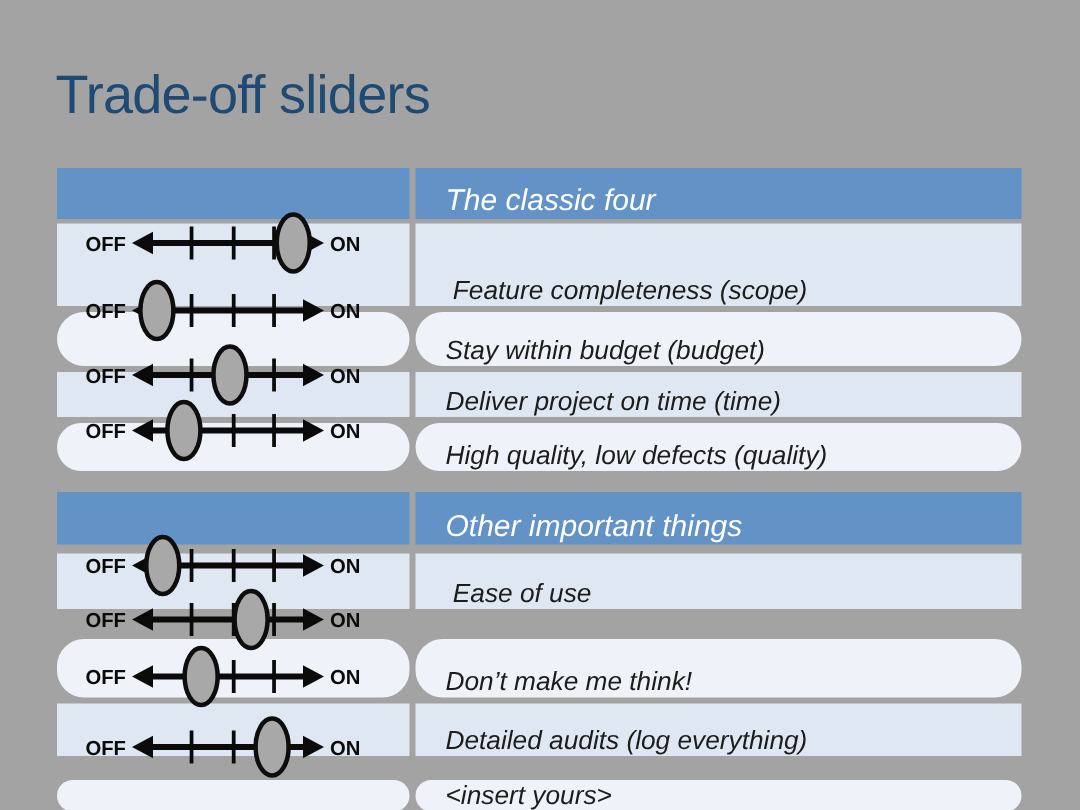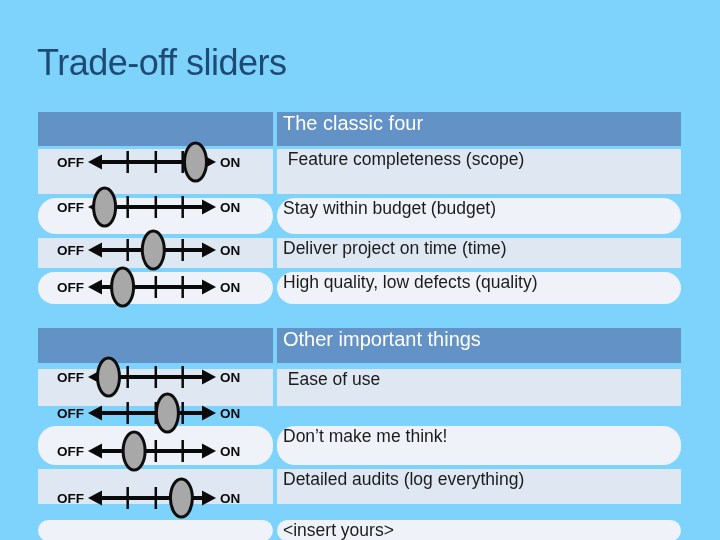--- a/index.html
+++ b/index.html
@@ -1,30 +1,30 @@
 <!DOCTYPE html>
 <html><head>
 <meta charset="utf-8">
 <style>
   html,body { margin:0; padding:0; background:#ffffff; }
   .slide {
-    position:relative; width:720px; height:540px; background:#7dd3fc;
+    position:relative; width:720px; height:540px; background:#a3a3a3;
     font-family:"Liberation Sans", sans-serif; overflow:hidden;
   }
   .title {
     position:absolute; left:37px; top:42px; margin:0;
     font-size:36px; font-weight:400; letter-spacing:-0.5px; color:#1f4a73;
   }
   .ptable { position:absolute; left:38px; width:643px; }
   .t1 { top:112px; }
   .t2 { top:328px; }
   .trow { display:flex; }
   .cell { box-sizing:border-box; }
   .cell.l { width:235px; margin-right:4px; }
-  .cell.r { flex:1; display:flex; align-items:flex-start; padding-left:6px; }
+  .cell.r { flex:1; display:flex; align-items:flex-end; padding-left:20px;font-style:italic; }
   .hdr-row .cell { background:#6292c6; }
   .hdr-row .cell.r { font-size:20px; color:#ffffff; }
   .dark .cell { background:#dee7f2; }
   .light .cell { background:#eff3f9;border-radius:18px; }
   .rlabel { font-size:17.5px; color:#1c1c1c; white-space:pre; }
   .slider { position:absolute; left:17px; overflow:visible; }
   .s-lab { font-size:13.5px; font-weight:bold; fill:#0a0a0a; }
   .s-line { stroke:#0a0a0a; stroke-width:4; }
   .s-tick { stroke:#0a0a0a; stroke-width:2.5; }
   .s-arrow { fill:#0a0a0a; }
@@ -36,21 +36,21 @@
 <div class="slide">
   <h1 class="title">Trade-off sliders</h1>
 
   <div class="ptable t1">
     <div class="trow hdr-row" style="height:34px; margin-bottom:3px">
       <div class="cell l"></div>
       <div class="cell r">
         <span>The classic four</span>
       </div>
     </div>
-    <div class="trow dark" style="height:45px; margin-bottom:4px">
+    <div class="trow dark" style="height:55px; margin-bottom:4px">
       <div class="cell l"></div>
       <div class="cell r">
         <span class="rlabel"> Feature completeness (scope)</span>
       </div>
     </div>
     <div class="trow light" style="height:36px; margin-bottom:4px">
       <div class="cell l"></div>
       <div class="cell r">
         <span class="rlabel">Stay within budget (budget)</span>
       </div>

